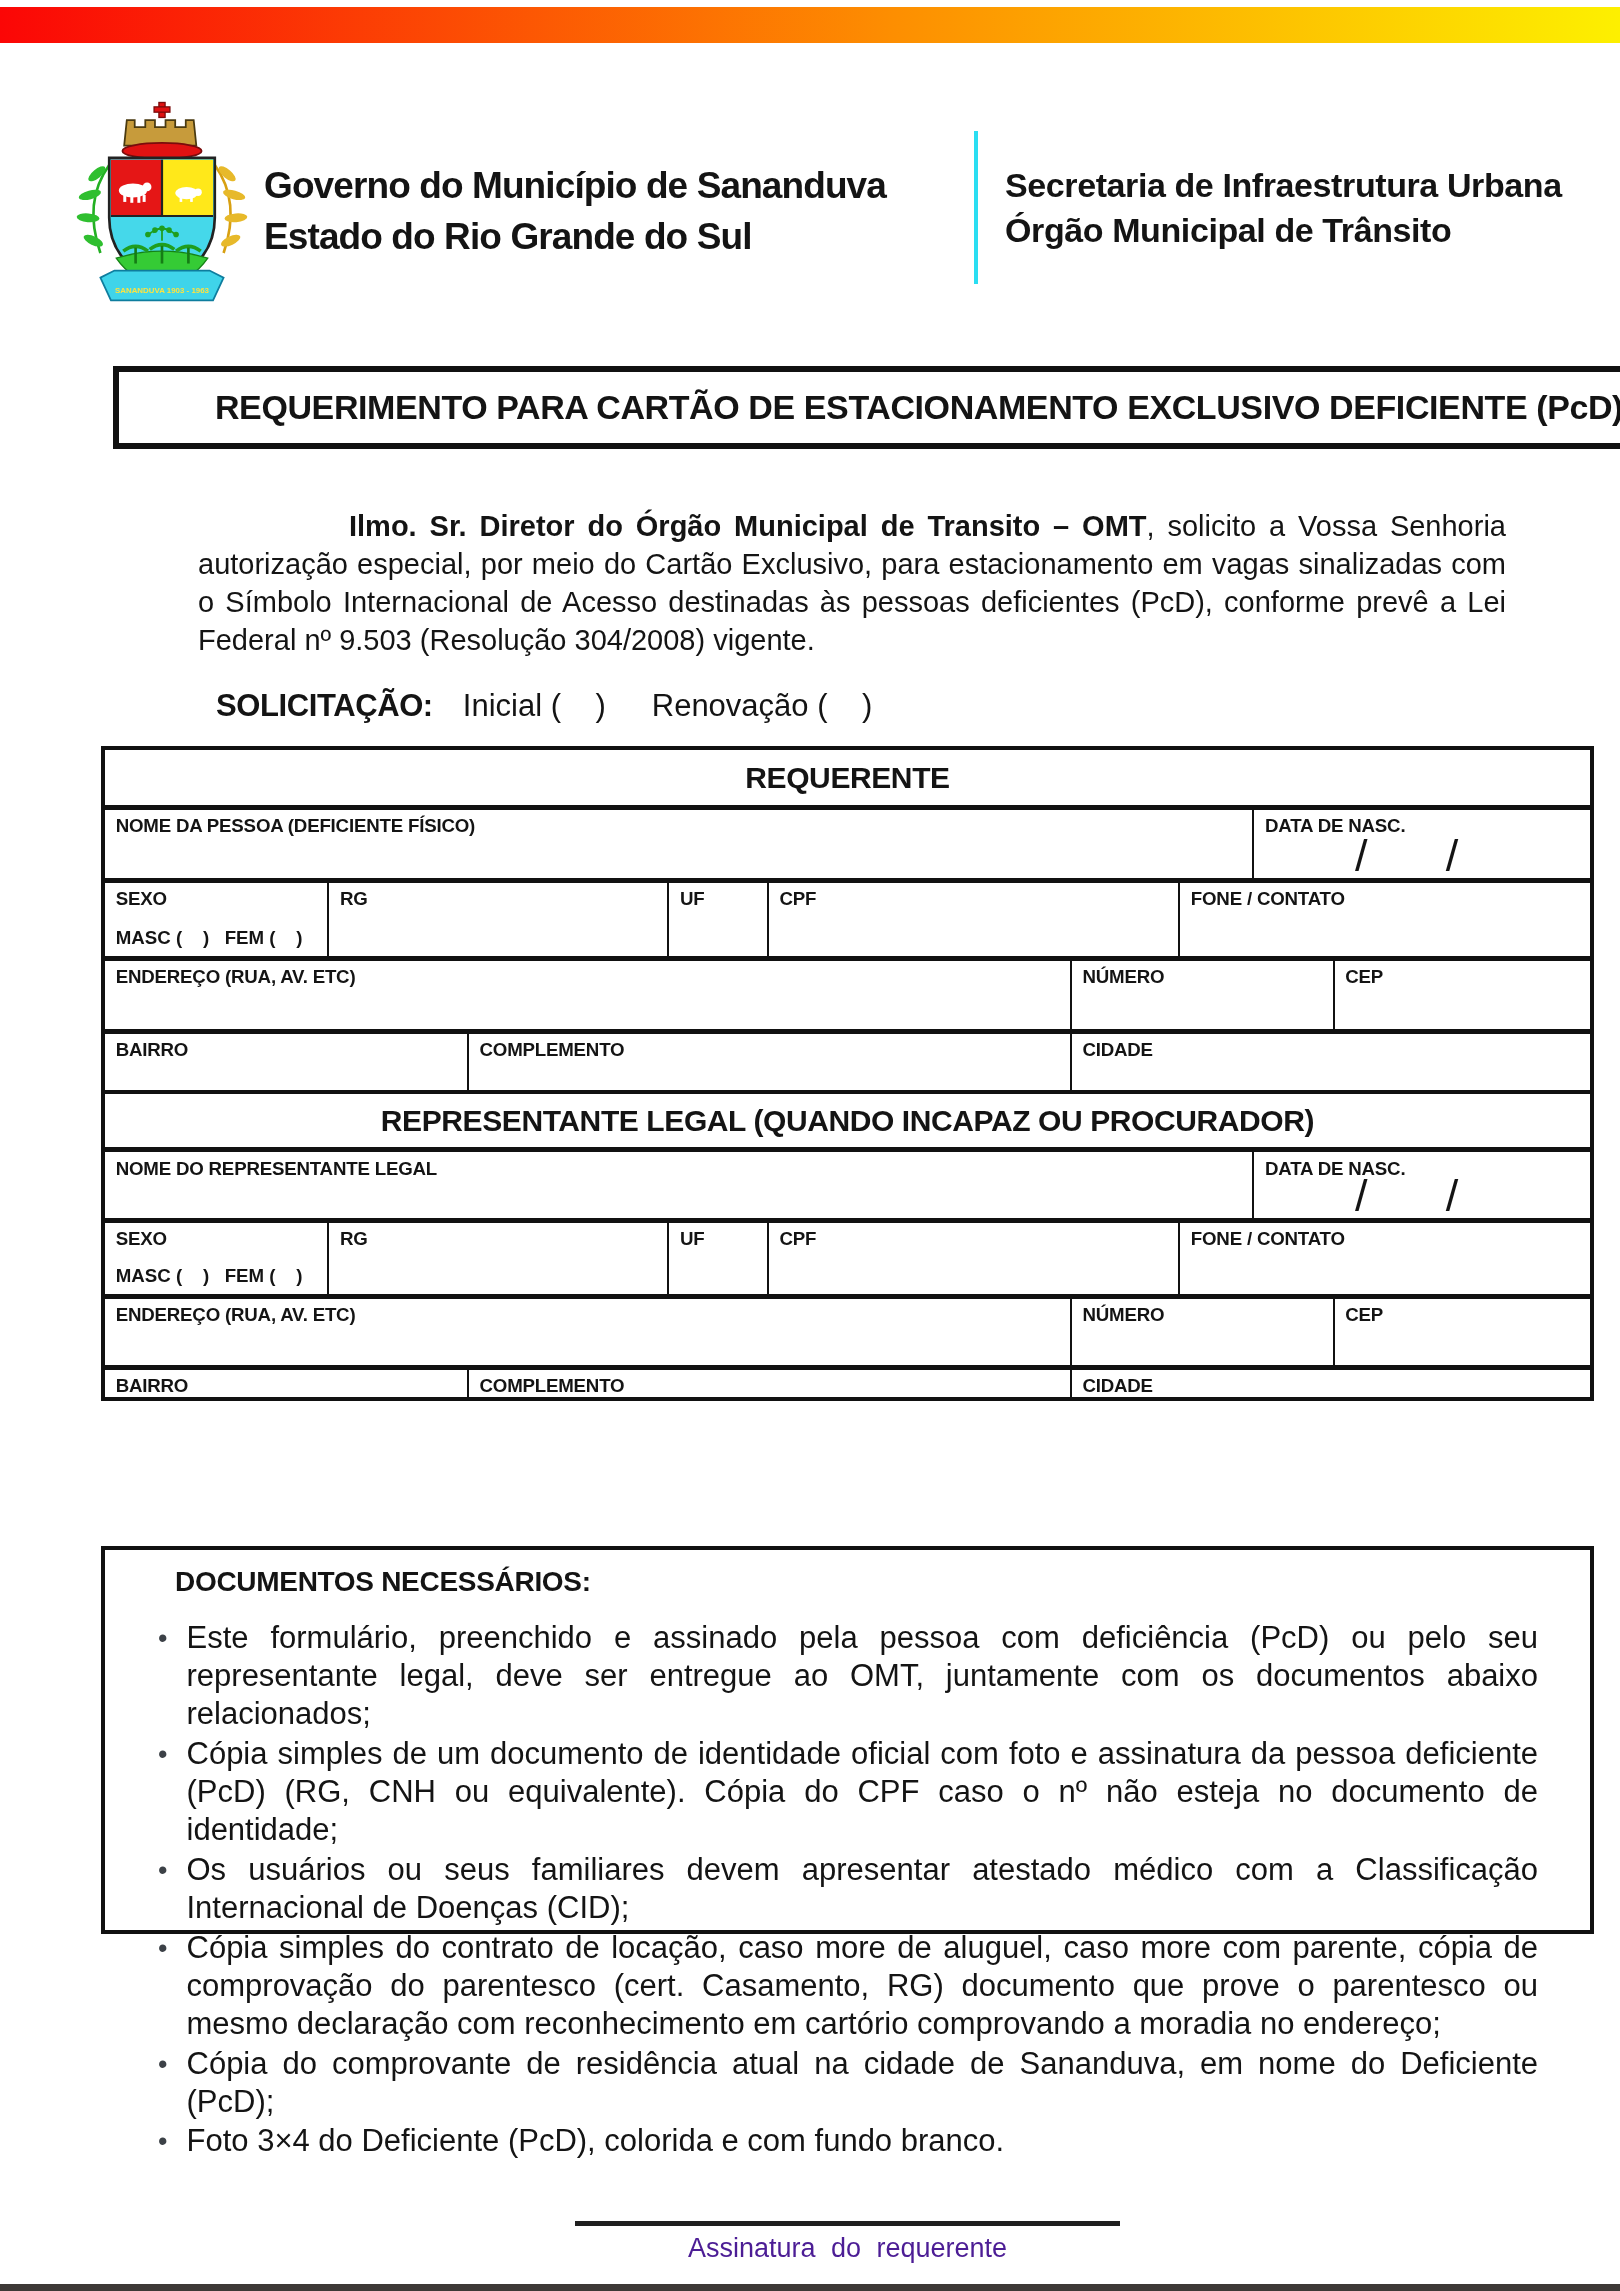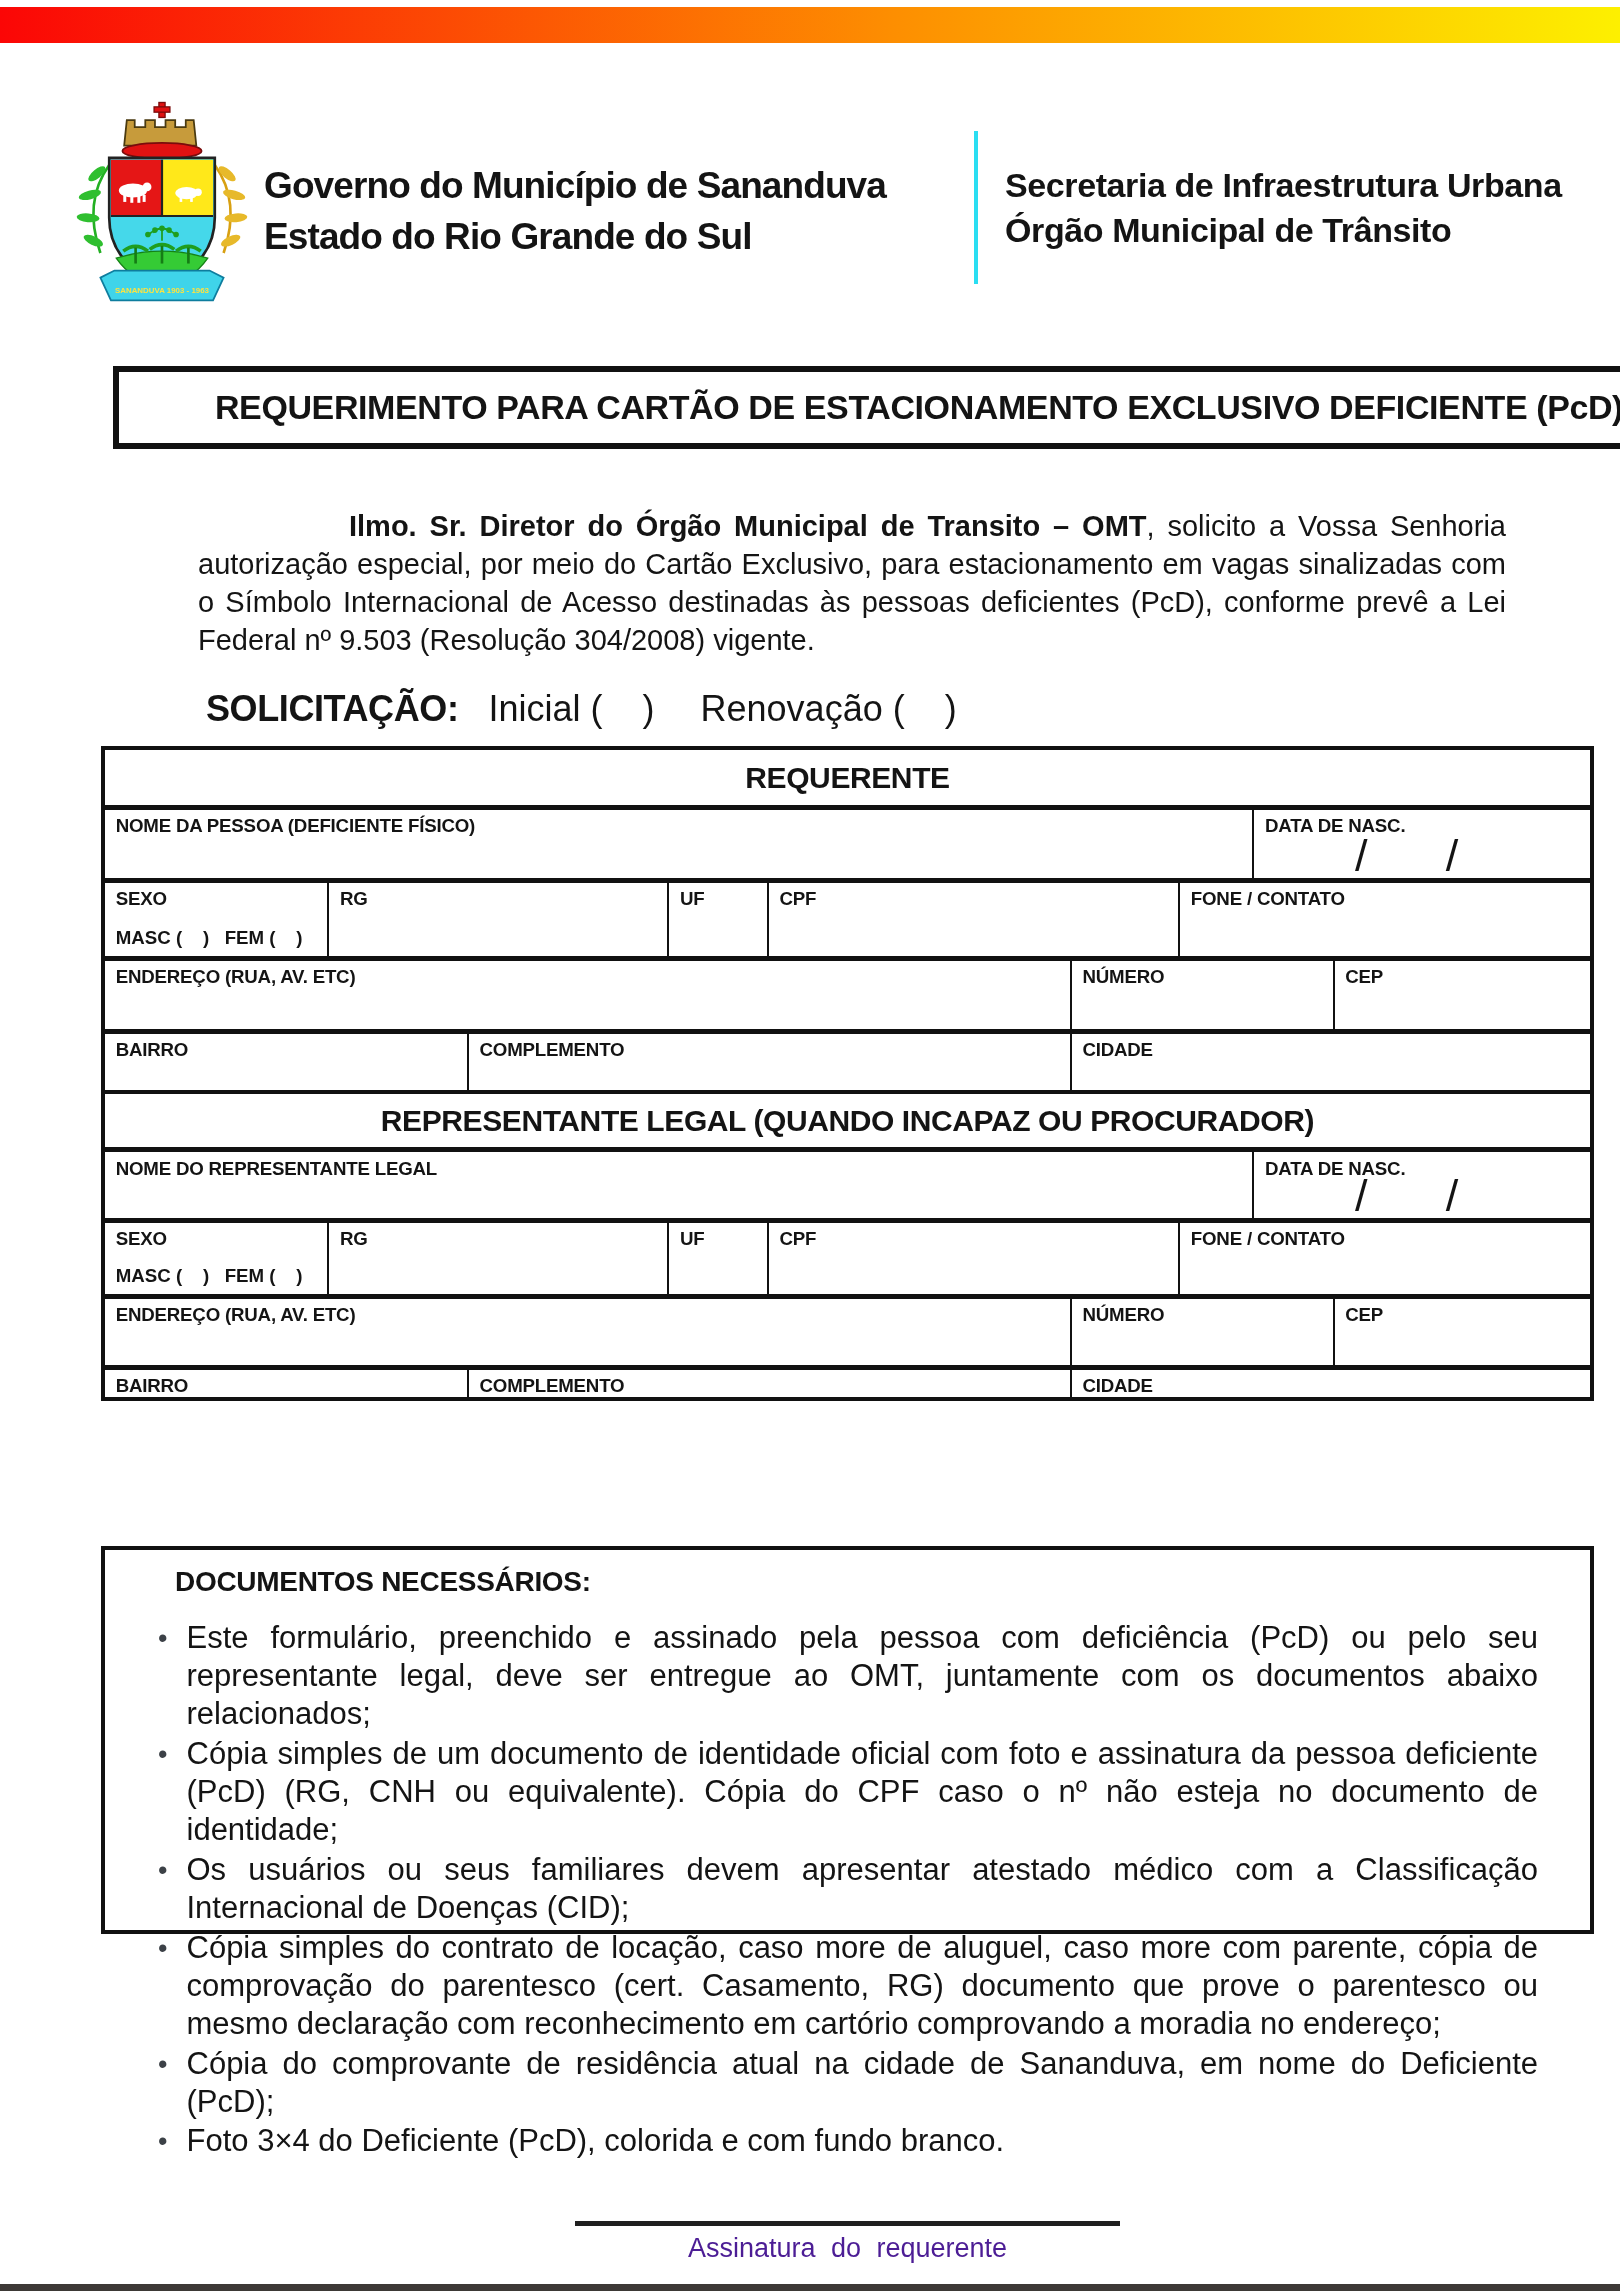--- a/index.html
+++ b/index.html
@@ -23,22 +23,22 @@
              border:6.2px solid #111;box-sizing:border-box;display:flex;align-items:center;
              justify-content:center;}
   .title-box span{font-weight:bold;font-size:34px;letter-spacing:-0.4px;white-space:nowrap;}
 
   
   .intro{position:absolute;left:198px;top:478px;width:1308px;font-size:29px;line-height:38px;
          text-align:justify;text-indent:151px;}
   .intro b{font-weight:bold;}
 
   
-  .solicitacao{position:absolute;left:206px;top:688px;display:flex;align-items:flex-end;
-               font-size:36px;}
+  .solicitacao{position:absolute;left:216px;top:688px;display:flex;align-items:flex-end;
+               font-size:31px;}
   .solicitacao .lbl{font-weight:bold;letter-spacing:-0.4px;}
   .solicitacao .opt{margin-left:30px;white-space:pre;}
   .solicitacao .opt2{margin-left:46px;white-space:pre;}
 
   
   .pbox{position:absolute;left:101px;width:1493px;border:4.5px solid #111;box-sizing:border-box;
         background:#fff;display:flex;flex-direction:column;}
   .pbox-requerente{top:746px;height:368px;}
   .pbox-representante{top:1090px;height:311px;}
   .pbox .ptitle{height:55px;border-bottom:5.3px solid #111;display:flex;align-items:center;

